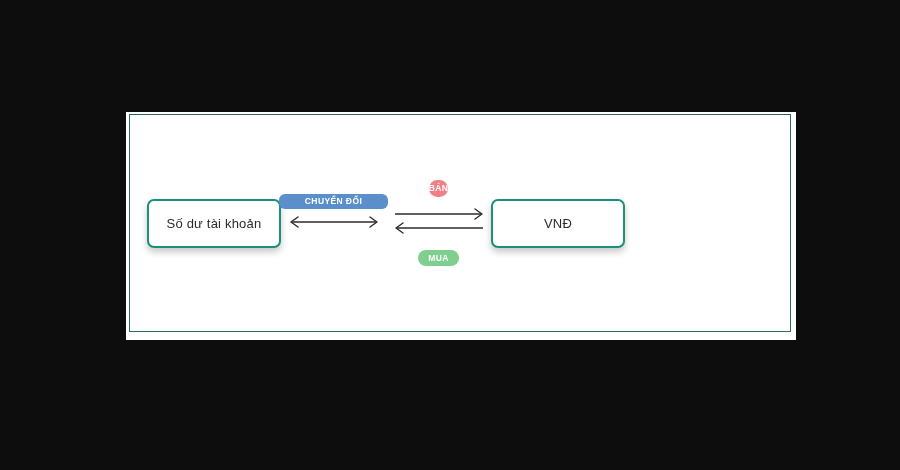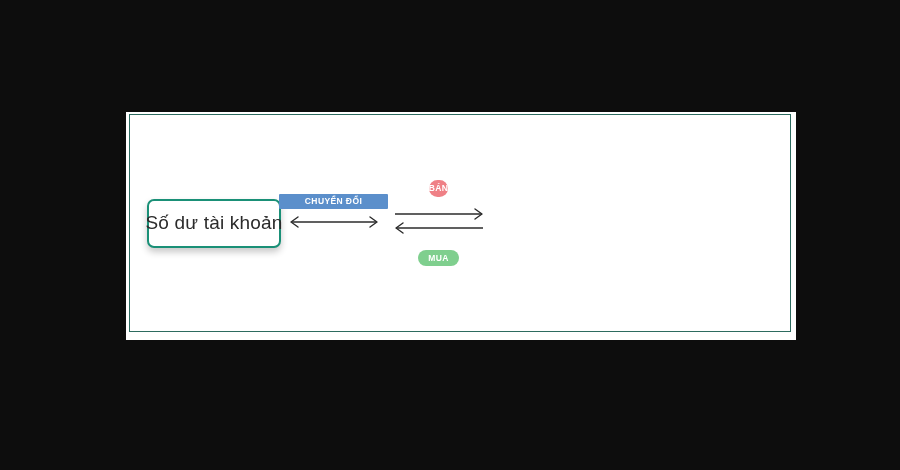--- a/index.html
+++ b/index.html
@@ -55,41 +55,41 @@
   .node-box {
     background: #ffffff;
     border: 2px solid #1a9077;
     border-radius: 7px;
     display: flex;
     align-items: center;
     justify-content: center;
     box-sizing: border-box;
     box-shadow: 0 4px 7px rgba(0,0,0,0.22);
     color: #2b2b2b;
-    font-size: 19px;
+    font-size: 13px;
     letter-spacing: 0.2px;
     white-space: nowrap;
   }
   #node-balance { width: 134px; height: 49px; }
   #node-kcoin   { width: 134px; height: 49px; }
   #node-vnd     { width: 134px; height: 49px; }
 
   
   .connector {
     position: relative;
     display: flex;
     flex-direction: column;
     align-items: center;
     justify-content: center;
   }
   #connector-conversion { width: 105px; height: 70px; }
   #connector-trade      { width: 105px; height: 86px; }
 
   .badge {
-    border-radius: 1px;
+    border-radius: 6px;
     color: #ffffff;
     font-size: 8.5px;
     font-weight: bold;
     letter-spacing: 0.4px;
     padding: 3px 26px;
     line-height: 1;
     white-space: nowrap;
     text-align: center;
   }
   #badge-conversion {
@@ -146,14 +146,17 @@
 
       <line x1="6" y1="10" x2="93" y2="10" stroke="#2b2b2b" stroke-width="1.4"></line>
       <polyline points="86,5 93,10 86,15" fill="none" stroke="#2b2b2b" stroke-width="1.4" stroke-linecap="round" stroke-linejoin="round"></polyline>
 
       <line x1="7" y1="24" x2="94" y2="24" stroke="#2b2b2b" stroke-width="1.4"></line>
       <polyline points="14,19 7,24 14,29" fill="none" stroke="#2b2b2b" stroke-width="1.4" stroke-linecap="round" stroke-linejoin="round"></polyline>
     </svg>
     <span class="badge" id="badge-buy">MUA</span>
   </div>
 
+  <div class="node-box" id="node-vnd">
+    <span>VNĐ</span>
+  </div>
 
 </div>
 
 </body></html>

